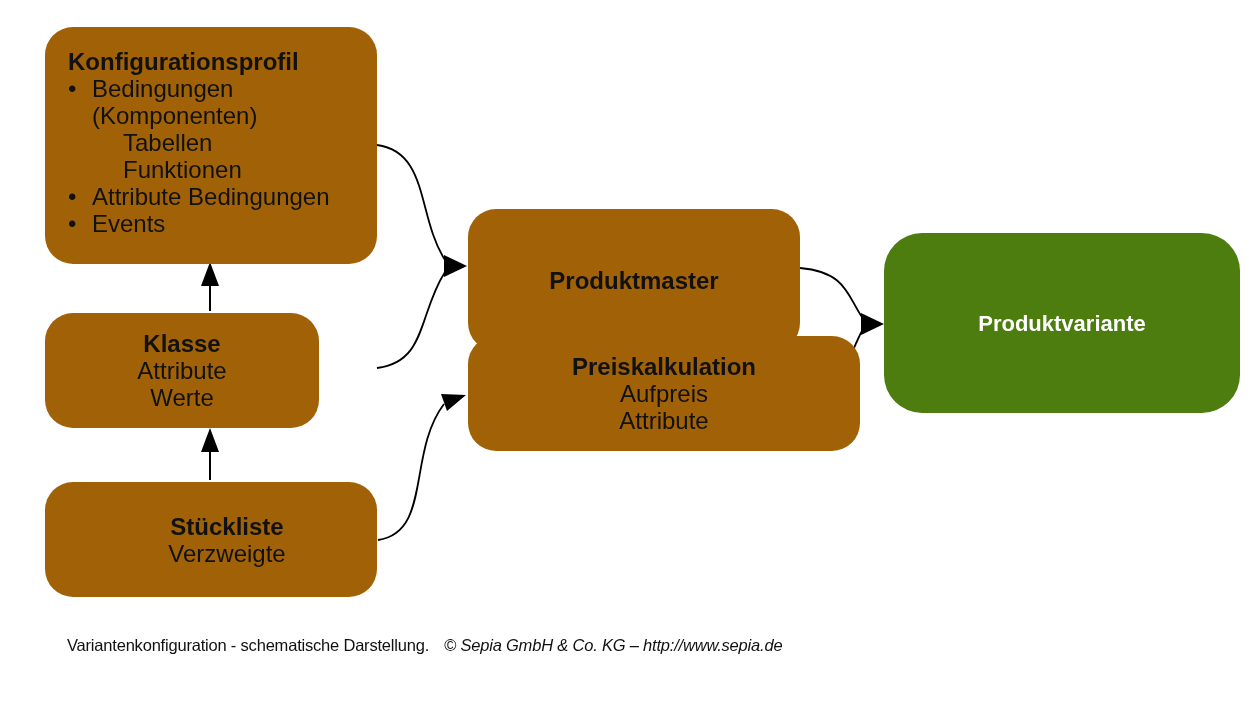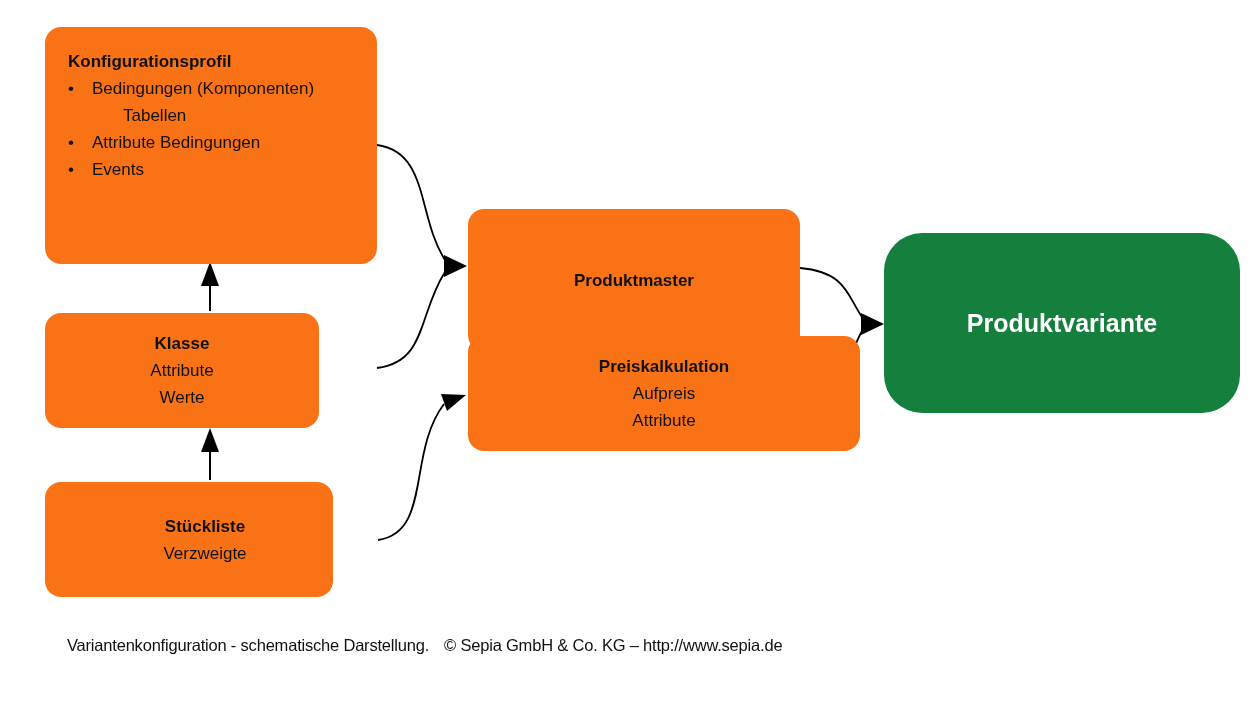--- a/index.html
+++ b/index.html
@@ -7,54 +7,54 @@
     position:relative;
     width:1259px;height:707px;
     background:#ffffff;
     font-family:"Liberation Sans","DejaVu Sans",sans-serif;
     color:#111111;
     overflow:hidden;
   }
   .arrows{position:absolute;left:0;top:0;width:1259px;height:707px;}
   .box{
     position:absolute;
-    background:#f97316;
-    border-radius:16px;
-    font-size:17px;
+    background:#a16207;
+    border-radius:28px;
+    font-size:24px;
     line-height:27px;
     box-sizing:border-box;
   }
   .box .title{font-weight:bold;}
   .center-box{
     display:flex;flex-direction:column;
     align-items:center;justify-content:center;
     text-align:center;
   }
   
   .list-box{padding:21px 10px 0 23px;}
   .list-box .row{display:flex;}
   .list-box .bullet{width:24px;flex:none;}
   .list-box .row.sub{padding-left:55px;}
   
   .orange{
-    background:#15803d;
+    background:#4d7c0f;
     color:#ffffff;
     border-radius:38px;
-    font-size:25px;
+    font-size:22px;
     font-weight:bold;
   }
   .caption{
     position:absolute;
     left:67px;top:636px;
     font-size:16.5px;
     letter-spacing:-0.2px;
     color:#111111;
     white-space:nowrap;
   }
-  .caption .part2{margin-left:15px;}
+  .caption .part2{margin-left:15px;font-style:italic;}
 </style>
 </head>
 <body>
 
 <div class="canvas">
 
   <svg class="arrows" viewBox="0 0 1259 707">
     <g fill="none" stroke="#000000" stroke-width="2">
       <path d="M210,480 L210,452"></path>
       <path d="M210,311 L210,286"></path>
@@ -77,37 +77,40 @@
 
   <div class="box list-box" style="left:45px;top:27px;width:332px;height:237px;">
     <div class="title">Konfigurationsprofil</div>
     <div class="row">
       <span class="bullet">•</span>
       <span>Bedingungen (Komponenten)</span>
     </div>
     <div class="row sub">
       <span>Tabellen</span>
     </div>
+    <div class="row sub">
+      <span>Funktionen</span>
+    </div>
     <div class="row">
       <span class="bullet">•</span>
       <span>Attribute Bedingungen</span>
     </div>
     <div class="row">
       <span class="bullet">•</span>
       <span>Events</span>
     </div>
   </div>
 
   <div class="box center-box" style="left:45px;top:313px;width:274px;height:115px;">
     <div class="title">Klasse</div>
     <div>Attribute</div>
     <div>Werte</div>
   </div>
 
-  <div class="box center-box" style="left:45px;top:482px;width:288px;height:115px;padding-left:32px;">
+  <div class="box center-box" style="left:45px;top:482px;width:332px;height:115px;padding-left:32px;">
     <div class="title">Stückliste</div>
     <div>Verzweigte</div>
   </div>
 
   <div class="box center-box" style="left:468px;top:209px;width:332px;height:142px;">
     <div class="title">Produktmaster</div>
   </div>
 
   <div class="box center-box" style="left:468px;top:336px;width:392px;height:115px;">
     <div class="title">Preiskalkulation</div>

